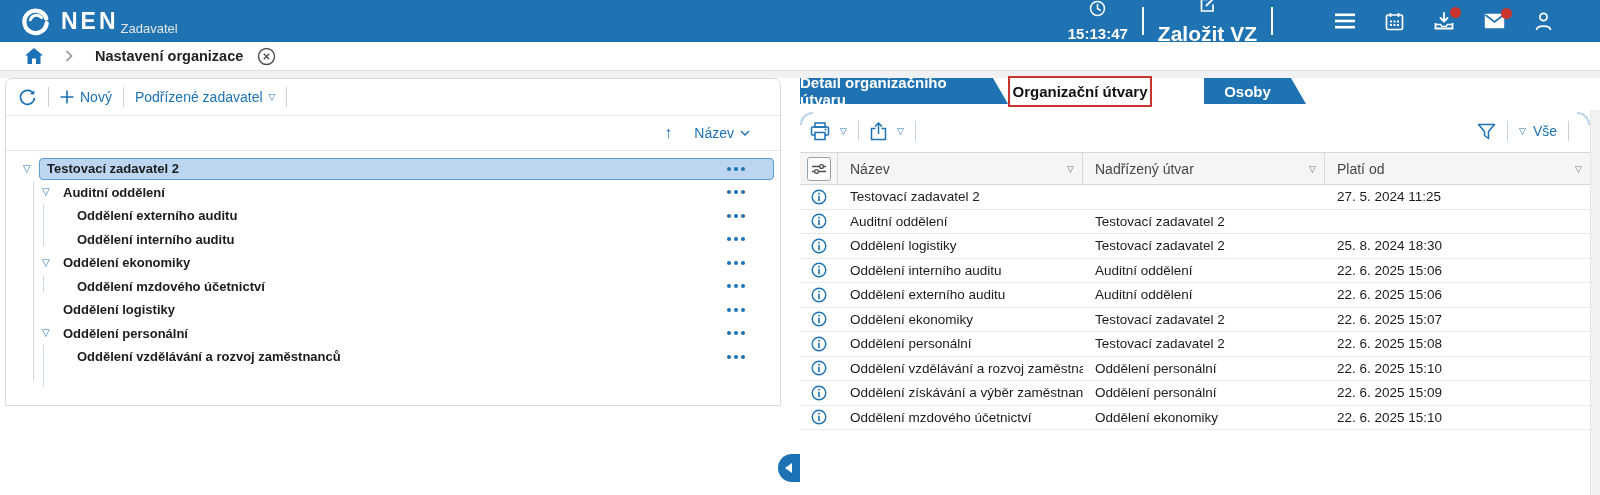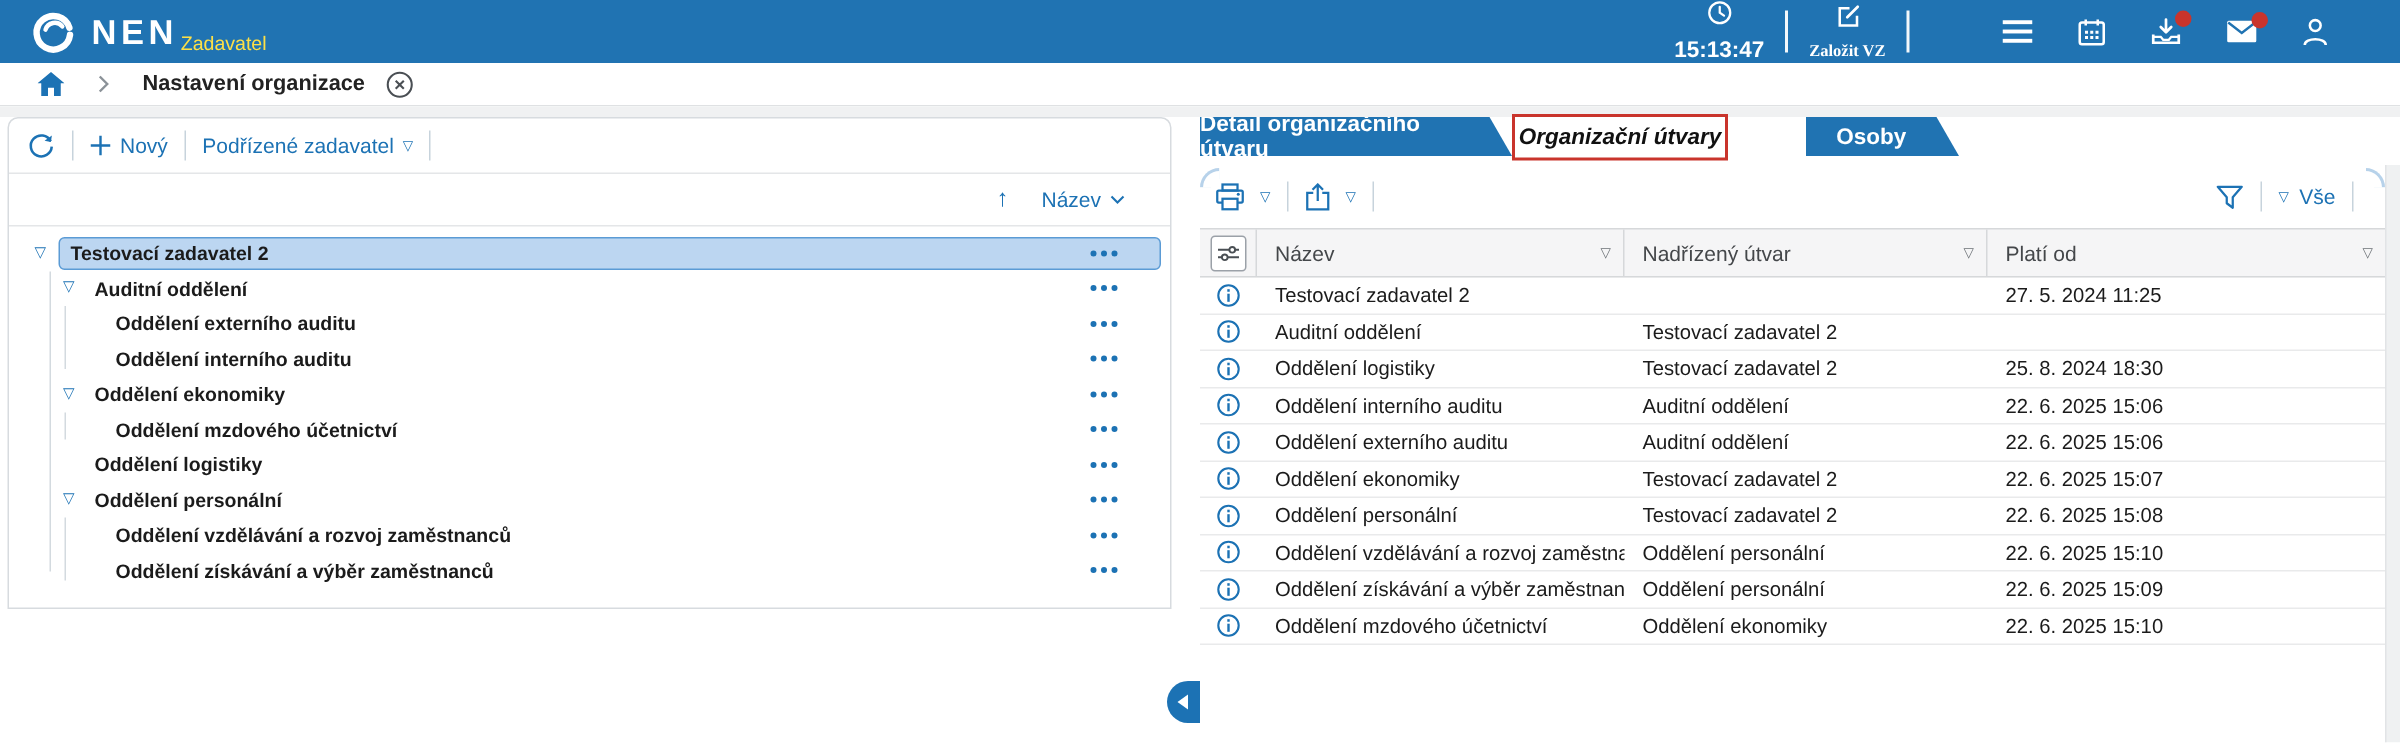--- a/index.html
+++ b/index.html
@@ -13,26 +13,26 @@
     --active-tab-outline:#C9342C; --badge:#C9342C;
     --selected-row-bg:#BCD6F1; --selected-row-border:#5B9BD5;
     --panel-border:#D7DBDF; --line:#E4E6E8; --table-line:#D6D8DA;
   }
   svg{display:block;}
 
   
   .app-header{position:absolute;left:0;top:0;width:1600px;height:42px;background:var(--header-bg);display:flex;align-items:center;text-align:center;}
   .logo-wrap{display:flex;align-items:flex-start;margin-left:20px;cursor:pointer;}
   .brand{color:#fff;font-size:23px;font-weight:bold;letter-spacing:3px;line-height:30px;margin-left:10px;}
-  .brand-sub{color:#fde047;font-size:13px;margin-left:2px;margin-top:15px;}
+  .brand-sub{color:#e5e5e5;font-size:13px;margin-left:2px;margin-top:15px;}
   .header-right{margin-left:auto;display:flex;align-items:center;color:#fff;margin-right:48px;}
   .hsep{width:2px;height:28px;background:rgba(255,255,255,.95);margin:0 14px;}
   .clock-group,.create-group{display:flex;align-items:center;gap:8px;flex-direction:column;}
   .clock-text{font-size:15px;font-weight:bold;}
-  .create-label{font-size:11px;font-weight:bold;font-family:Liberation Serif, serif;}
+  .create-label{font-size:21px;font-weight:bold;}
   .hicons{display:flex;align-items:center;gap:30px;margin-left:48px;}
   .hicon{position:relative;cursor:pointer;}
   .nbadge{position:absolute;top:-5px;right:-7px;width:11px;height:11px;border-radius:50%;background:var(--badge);}
 
   
   .breadcrumb{position:absolute;left:0;top:42px;width:1600px;height:29px;background:#fff;border-bottom:1px solid #DFE1E3;display:flex;align-items:center;}
   .bc-home{margin-left:25px;cursor:pointer;}
   .bc-chev{margin-left:22px;color:#8B9298;}
   .bc-title{margin-left:22px;font-size:14.5px;font-weight:bold;color:#222;}
   .bc-close{margin-left:14px;cursor:pointer;}
@@ -68,21 +68,21 @@
 
   
   .split-handle{position:absolute;left:778px;top:383px;width:22px;height:28px;background:var(--accent);border-radius:14px 0 0 14px;display:flex;align-items:center;justify-content:center;cursor:pointer;}
   .split-handle .arr{width:0;height:0;border:5px solid transparent;border-right:7px solid #fff;margin-left:-6px;}
 
   
   .tabs{position:absolute;left:800px;top:7px;display:flex;align-items:flex-start;height:34px;}
   .tab{height:26px;display:flex;align-items:center;justify-content:center;background:var(--tab-bg);color:#fff;font-size:15px;font-weight:bold;cursor:pointer;clip-path:polygon(0 0,calc(100% - 15px) 0,100% 100%,0 100%);padding-right:15px;}
   .tab-1{width:208px;}
   .tab-3{width:102px;margin-left:52px;}
-  .tab-active{height:31px;width:144px;margin-top:-2px;background:#fff;color:#111;border:2px solid var(--active-tab-outline);display:flex;align-items:center;justify-content:center;font-size:15px;font-weight:bold;cursor:pointer;z-index:2;font-style:italic;}
+  .tab-active{height:31px;width:144px;margin-top:-2px;background:#fff;color:#111;border:2px solid var(--active-tab-outline);display:flex;align-items:center;justify-content:center;font-size:15px;font-weight:bold;cursor:pointer;z-index:2;}
 
   
   .right-panel{position:absolute;left:800px;top:39px;width:790px;height:385px;background:#fff;}
   .corner{position:absolute;width:13px;height:13px;border:2px solid #B7D2EA;}
   .corner-tl{left:0;top:2px;border-right:none;border-bottom:none;border-top-left-radius:13px;}
   .corner-tr{right:0;top:2px;border-left:none;border-bottom:none;border-top-right-radius:13px;}
   .rp-toolbar{height:42px;display:flex;align-items:center;padding:0 10px;color:var(--accent);}
   .rp-spacer{flex:1;}
   .tool-tri{font-size:9px;color:var(--accent);margin-left:4px;}
   .filter-all{display:flex;align-items:center;gap:7px;font-size:14px;color:var(--accent);cursor:pointer;}
@@ -348,31 +348,20 @@
     <span class="row-body">
       <span class="tree-label">Oddělení vzdělávání a rozvoj zaměstnanců</span>
       <span class="kebab">
               <i></i>
               <i></i>
               <i></i>
             </span>
     </span>
   </div>
 
-  <div class="tree-row lvl2">
-
-    <span class="row-body">
-      <span class="tree-label">Oddělení získávání a výběr zaměstnanců</span>
-      <span class="kebab">
-              <i></i>
-              <i></i>
-              <i></i>
-            </span>
-    </span>
-  </div>
 </div>
   </div>
 
   <div class="split-handle">
     <span class="arr"></span>
   </div>
 
   <div class="tabs">
     <div class="tab tab-1">
       <span>Detail organizačního útvaru</span>

